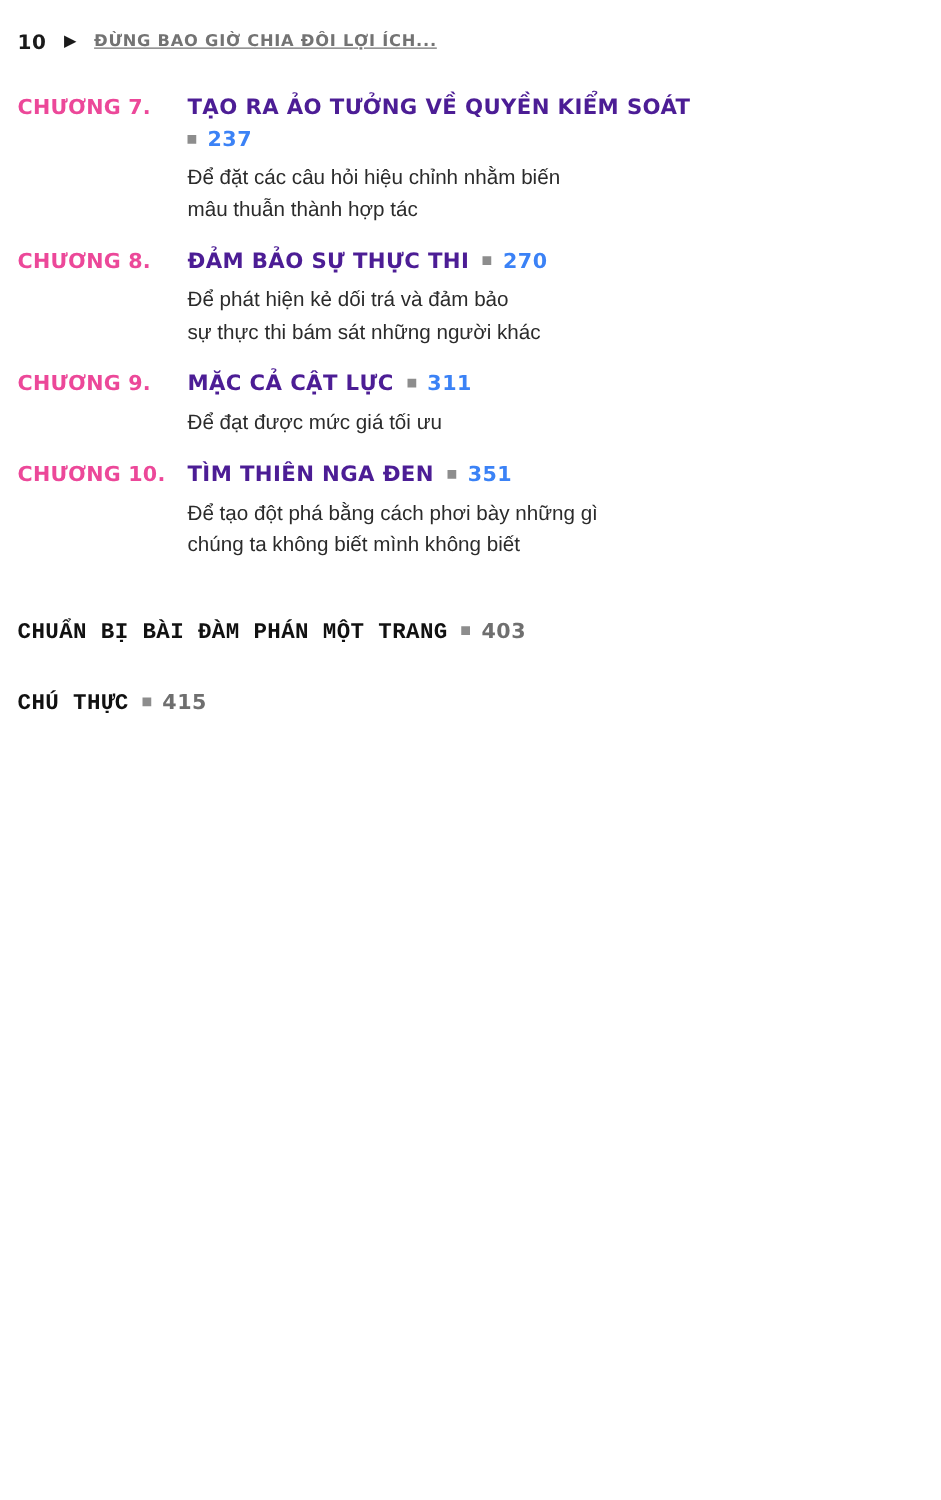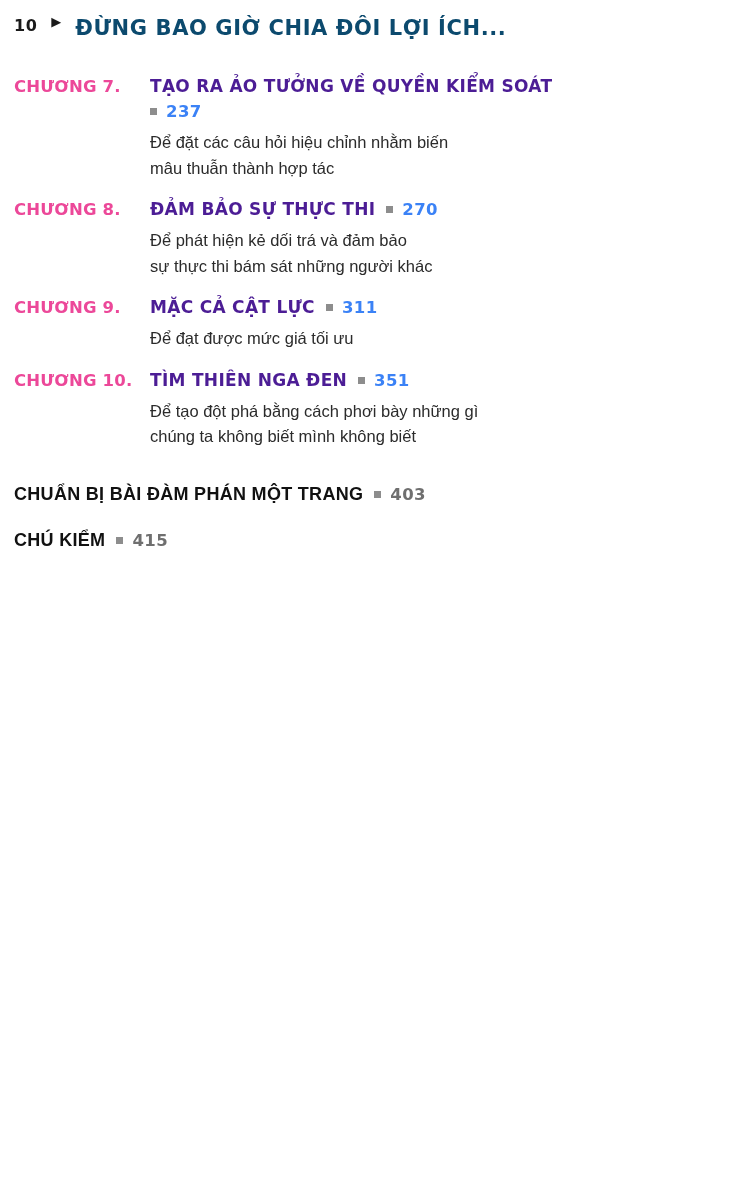--- a/index.html
+++ b/index.html
@@ -18,45 +18,46 @@
     position: relative;
     width: 753px;
     height: 1200px;
     box-sizing: border-box;
     padding: 0;
   }
 
   
   .runhead {
     display: flex;
-    align-items: flex-start;
+    align-items: center;
     gap: 14px;
     padding: 16px 0 0 14px;
     height: 34px;
   }
   .runhead .folio {
     font-family: "DejaVu Sans", sans-serif;
     font-weight: 700;
     font-size: 16px;
     letter-spacing: 0.5px;
     color: #1a1a1a;
   }
   .runhead .arrow {
     font-size: 13px;
     color: #1a1a1a;
     line-height: 1;
     transform: translateY(-1px);
   }
   .runhead .runtitle {
     font-family: "DejaVu Sans", sans-serif;
     font-weight: 700;
-    font-size: 21px;
+    font-size: 13px;
     letter-spacing: 0.6px;
-    color: #0c4a6e;
-    white-space: nowrap;
+    color: #737373;
+    white-space: nowrap;
+    text-decoration: underline;
   }
 
   
   .toc {
     margin-top: 26px;
     padding: 0 14px;
   }
   .entry {
     margin-bottom: 18px;
   }
@@ -120,26 +121,27 @@
   .backmatter {
     margin-top: 34px;
     padding: 0 14px;
   }
   .back-entry {
     display: flex;
     align-items: baseline;
     margin-bottom: 25px;
   }
   .back-title {
-    font-family: Liberation Sans, sans-serif;
+    font-family: Liberation Mono, monospace;
     font-weight: 700;
     font-size: 18px;
     letter-spacing: 0.3px;
     color: #111111;
     white-space: nowrap;
+    margin-top: 12px;
   }
   .back-entry .pagenum { color: #6f6f6f; }
   .back-entry .sq { background: #8d8d8d; }
 </style>
 </head>
 <body>
 
 <div class="page">
 
   <div class="runhead">
@@ -205,19 +207,19 @@
 
   </div>
 
   <div class="backmatter">
     <div class="back-entry">
       <span class="back-title">CHUẨN BỊ BÀI ĐÀM PHÁN MỘT TRANG</span>
       <span class="sq"></span>
       <span class="pagenum">403</span>
     </div>
     <div class="back-entry">
-      <span class="back-title">CHÚ KIỂM</span>
+      <span class="back-title">CHÚ THỰC</span>
       <span class="sq"></span>
       <span class="pagenum">415</span>
     </div>
   </div>
 
 </div>
 
 </body></html>

